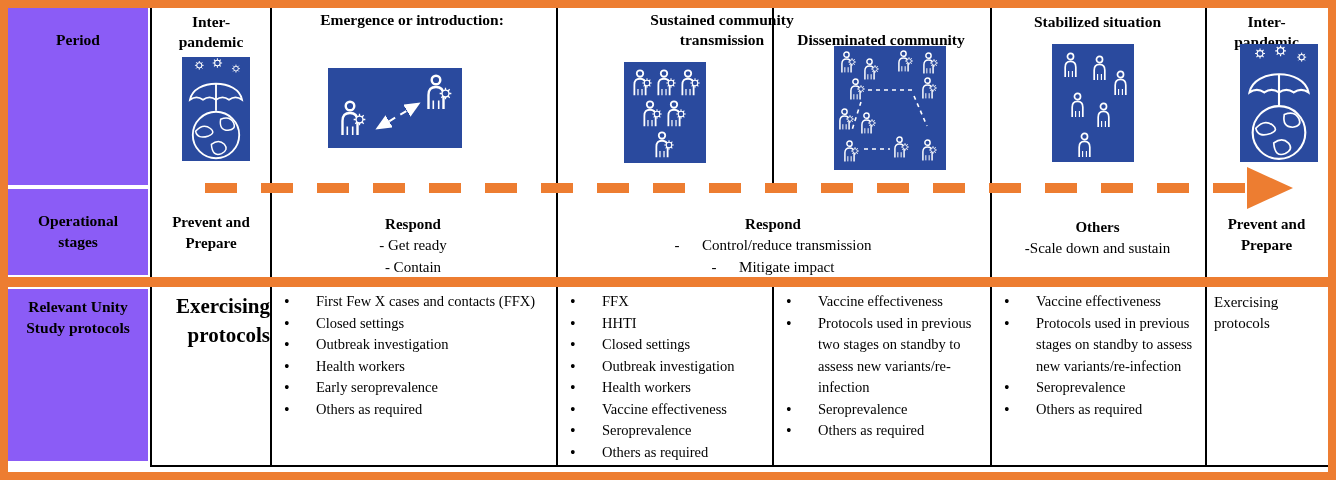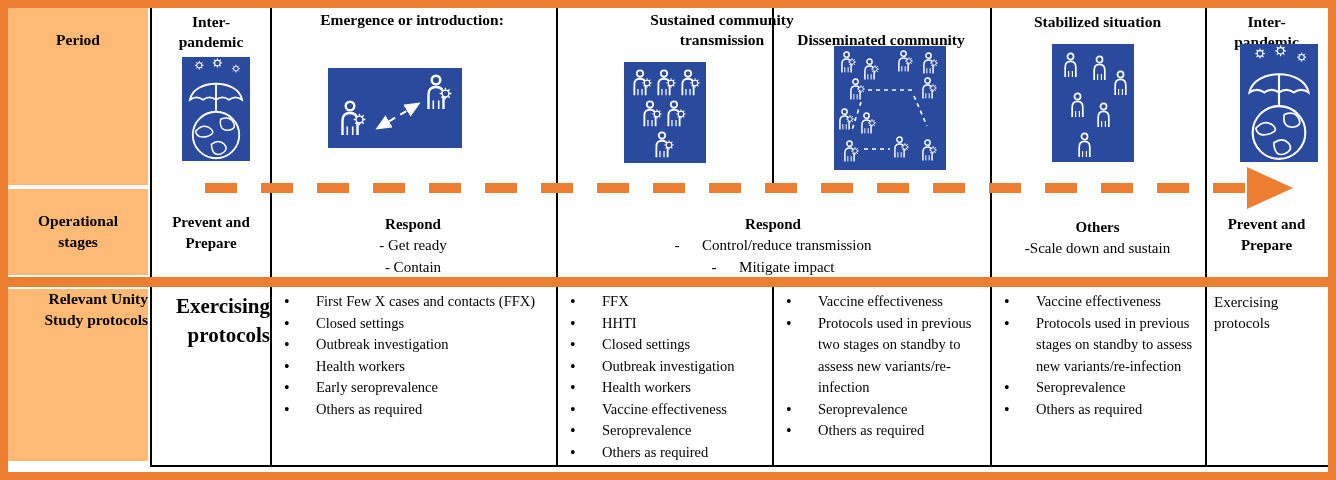--- a/index.html
+++ b/index.html
@@ -12,21 +12,21 @@
     font-family:"Liberation Serif","DejaVu Serif",serif;
     color:#000;
     overflow:hidden;
   }
   .preline{white-space:pre-line;}
   .vline{position:absolute;width:2px;background:#000;}
   .hline{position:absolute;height:2px;background:#000;}
   .orange-band{position:absolute;left:-8px;width:1336px;height:10px;background:#ED7D31;}
   .label-cell{
     position:absolute;left:0;width:140px;
-    background:#fdba74;
+    background:#8b5cf6;
     font-weight:bold;font-size:15.5px;line-height:1.35;
     text-align:center;
   }
   .col-header{
     position:absolute;text-align:center;
     font-size:15.5px;line-height:1.3;font-weight:bold;
   }
   .col-subheader{font-weight:normal;}
   .icon-box{position:absolute;}
   .stage-cell{position:absolute;text-align:center;font-size:15px;line-height:1.42;}
@@ -82,21 +82,21 @@
   </defs>
 </svg>
 
 <div id="page">
 
   <div class="label-cell" style="top:0;height:177px;padding-top:22px;box-sizing:border-box;"><span class="preline">Period</span></div>
   <div class="label-cell" style="top:181px;height:86px;display:flex;align-items:center;justify-content:center;">
       <span class="preline">Operational
 stages</span>
     </div>
-  <div class="label-cell" style="top:281px;height:172px;box-sizing:border-box;text-align:right;"><span class="preline">Relevant Unity
+  <div class="label-cell" style="top:281px;height:172px;padding-top:8px;box-sizing:border-box;"><span class="preline">Relevant Unity
 Study protocols</span></div>
 
   <div class="vline" style="left:142px;top:0;height:458px;"></div>
   <div class="vline" style="left:262px;top:0;height:270px;"></div>
   <div class="vline" style="left:548px;top:0;height:270px;"></div>
   <div class="vline" style="left:764px;top:0;height:178px;"></div>
   <div class="vline" style="left:982px;top:0;height:270px;"></div>
   <div class="vline" style="left:1197px;top:0;height:270px;"></div>
   <div class="vline" style="left:262px;top:279px;height:179px;"></div>
   <div class="vline" style="left:548px;top:279px;height:179px;"></div>

